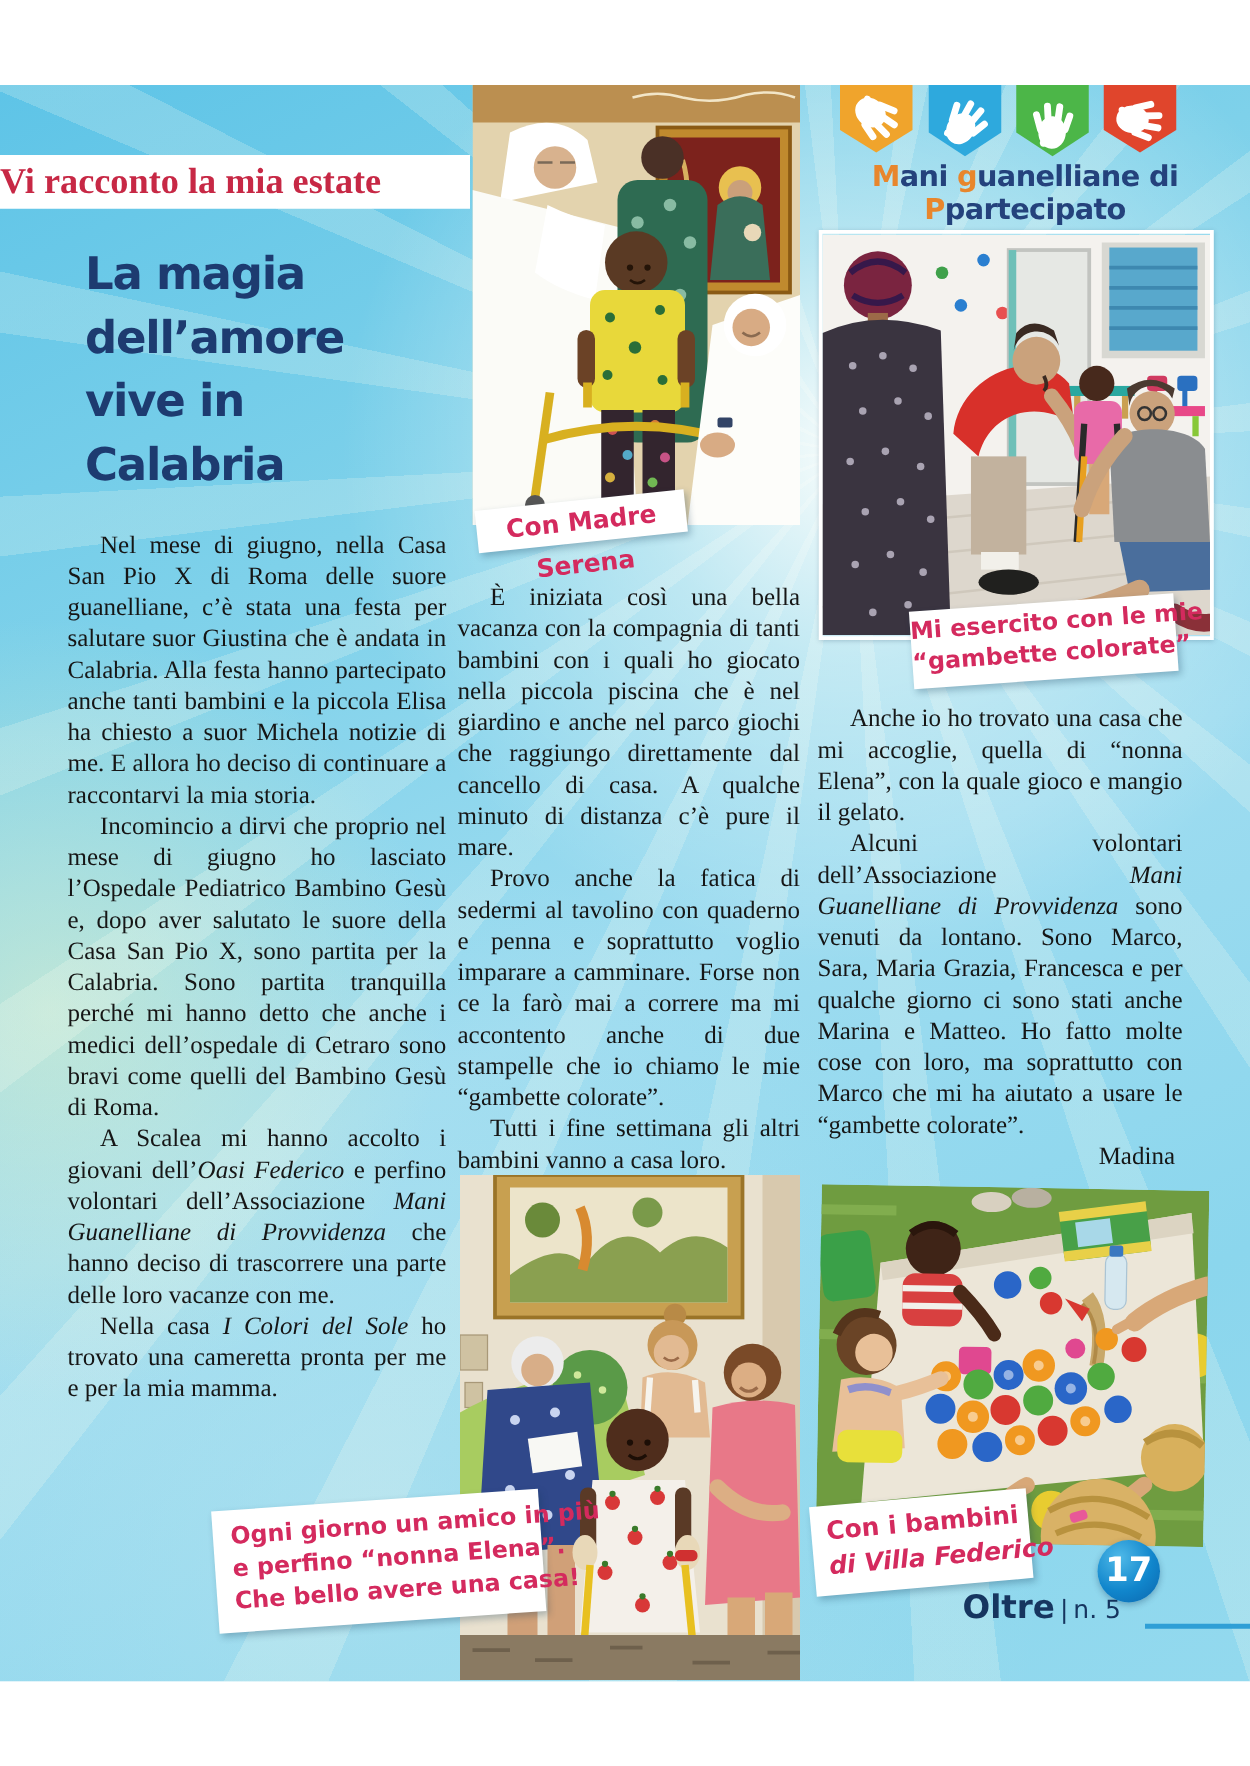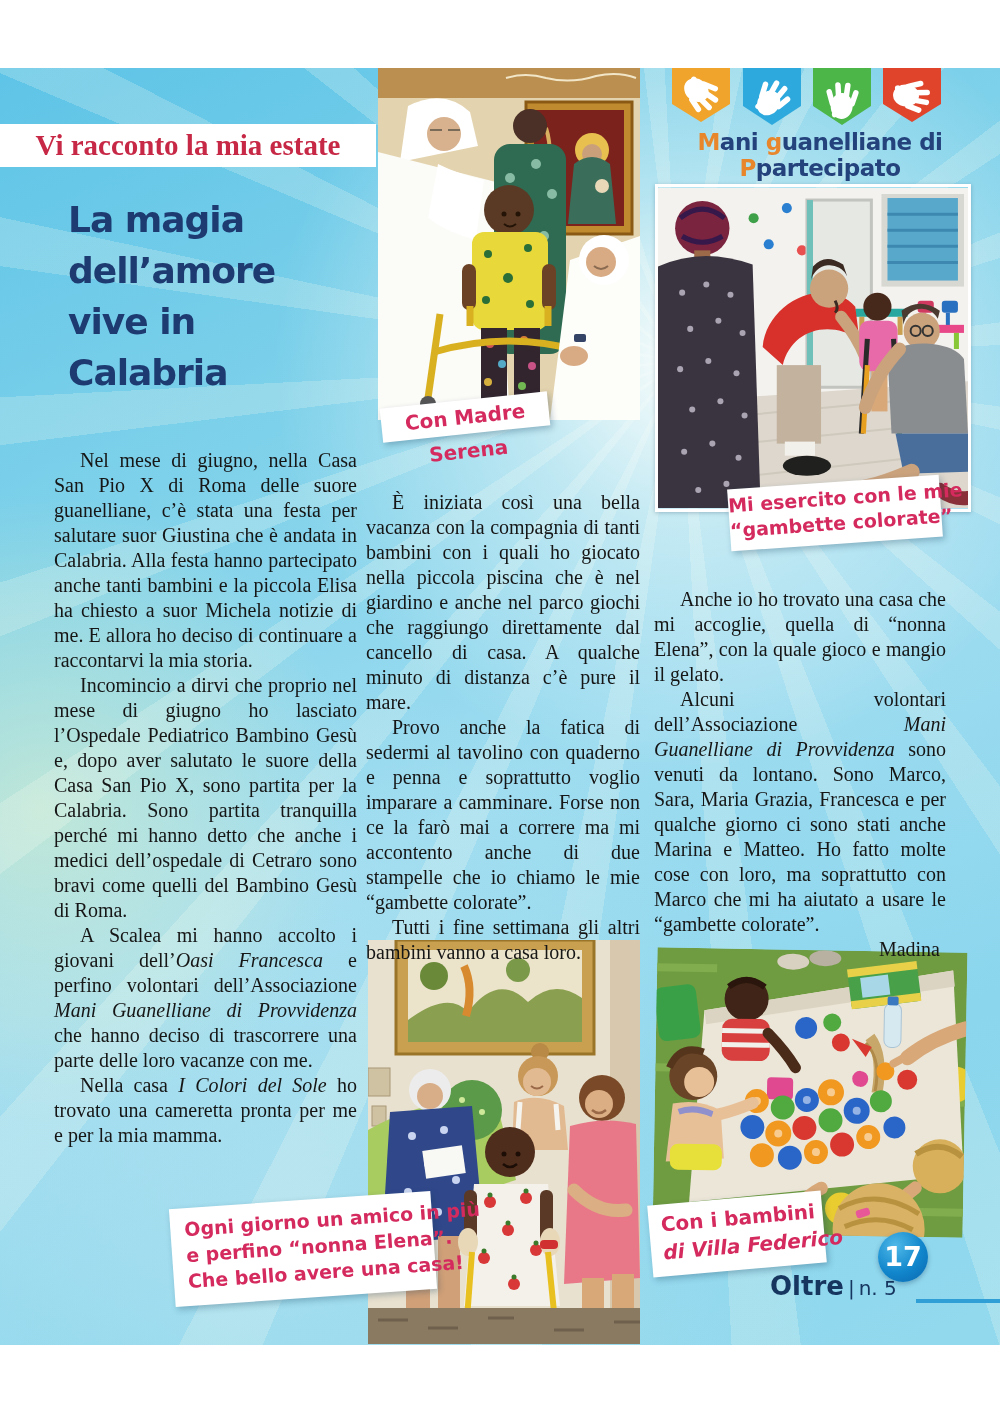--- a/index.html
+++ b/index.html
@@ -11,26 +11,26 @@
         radial-gradient(circle at 4% 58%, rgba(228,242,198,0.55), rgba(228,242,198,0) 26%),
         radial-gradient(circle at 30% 90%, rgba(190,230,240,0.5), rgba(190,230,240,0) 40%),
         linear-gradient(155deg,#5ec4e7 0%,#7ed1ea 28%,#9edcf0 55%,#8bd6ed 80%,#93d9ee 100%);}
   .rays{position:absolute;left:0;top:68px;width:1000px;height:1277px;
       background:
         radial-gradient(circle at 68% 23%, rgba(255,255,252,0.95), rgba(255,255,250,0.45) 14%, rgba(255,255,250,0) 34%),
         repeating-conic-gradient(from 8deg at 68% 23%, rgba(255,255,240,0.20) 0deg 4deg, rgba(255,255,240,0) 4deg 15deg);}
   
   .kicker{position:absolute;left:0;top:124px;width:376px;height:43px;background:#ffffff;
       color:#c72845;font-family:"Liberation Serif",serif;font-weight:bold;font-size:29px;
-      line-height:43px;text-align:center;}
+      line-height:43px;text-align:left;}
   
   .title{position:absolute;left:68px;top:194px;color:#1d3b70;font-family:"DejaVu Sans",sans-serif;
       font-weight:bold;font-size:36px;line-height:51px;letter-spacing:-1px;}
   
-  .col{position:absolute;font-size:20px;line-height:25px;color:#161616;text-align:justify;margin-top:24px;}
+  .col{position:absolute;font-size:20px;line-height:25px;color:#161616;text-align:justify;}
   .col p{margin:0;text-indent:26px;}
   .sig{text-align:right;text-indent:0;padding-right:6px;}
   
   .photo{position:absolute;display:block;}
   .framed{border:3px solid #ffffff;box-shadow:0 1px 4px rgba(0,40,70,0.25);}
   
   .sticker{position:absolute;background:#ffffff;color:#d42a5e;font-family:"DejaVu Sans",sans-serif;
       font-weight:bold;box-shadow:2px 3px 6px rgba(20,60,90,0.30);text-align:left;}
   .sticker div{white-space:nowrap;}
   
@@ -459,21 +459,21 @@
   <div class="sticker" style="left:172px;top:1200px;width:248px;height:90px;padding-top:8px;padding-left:14px;
        font-size:19px;line-height:26px;transform:rotate(-4deg);">
     <div>Ogni giorno un amico in più</div>
     <div>e perfino “nonna Elena”.</div>
     <div>Che bello avere una casa!</div>
   </div>
 
   <div class="col" style="left:54px;top:424px;width:303px;">
     <p><span>Nel mese di giugno, nella Casa San Pio X di Roma delle suore guanelliane, c’è stata una festa per salutare suor Giustina che è andata in Calabria. Alla festa hanno partecipato anche tanti bambini e la piccola Elisa ha chiesto a suor Michela notizie di me. E allora ho deciso di continuare a raccontarvi la mia storia.</span></p>
     <p><span>Incomincio a dirvi che proprio nel mese di giugno ho lasciato l’Ospedale Pediatrico Bambino Gesù e, dopo aver salutato le suore della Casa San Pio X, sono partita per la Calabria. Sono partita tranquilla perché mi hanno detto che anche i medici dell’ospedale di Cetraro sono bravi come quelli del Bambino Gesù di Roma.</span></p>
-    <p><span>A Scalea mi hanno accolto i giovani dell’</span><i>Oasi Francesca</i><span> e perfino volontari dell’Associazione </span><i>Mani Guanelliane di Provvidenza</i><span> che hanno deciso di trascorrere una parte delle loro vacanze con me.</span></p>
+    <p><span>A Scalea mi hanno accolto i giovani dell’</span><i>Oasi Federico</i><span> e perfino volontari dell’Associazione </span><i>Mani Guanelliane di Provvidenza</i><span> che hanno deciso di trascorrere una parte delle loro vacanze con me.</span></p>
     <p><span>Nella casa </span><i>I Colori del Sole</i><span> ho trovato una cameretta pronta per me e per la mia mamma.</span></p>
   </div>
 
   <div class="col" style="left:654px;top:563px;width:292px;">
     <p><span>Anche io ho trovato una casa che mi accoglie, quella di “nonna Elena”, con la quale gioco e mangio il gelato.</span></p>
     <p><span>Alcuni volontari dell’Associazione </span><i>Mani Guanelliane di Provvidenza</i><span> sono venuti da lontano. Sono Marco, Sara, Maria Grazia, Francesca e per qualche giorno ci sono stati anche Marina e Matteo. Ho fatto molte cose con loro, ma soprattutto con Marco che mi ha aiutato a usare le “gambette colorate”.</span></p>
     <p class="sig">Madina</p>
   </div>
 
   <div class="col" style="left:366px;top:466px;width:274px;">

